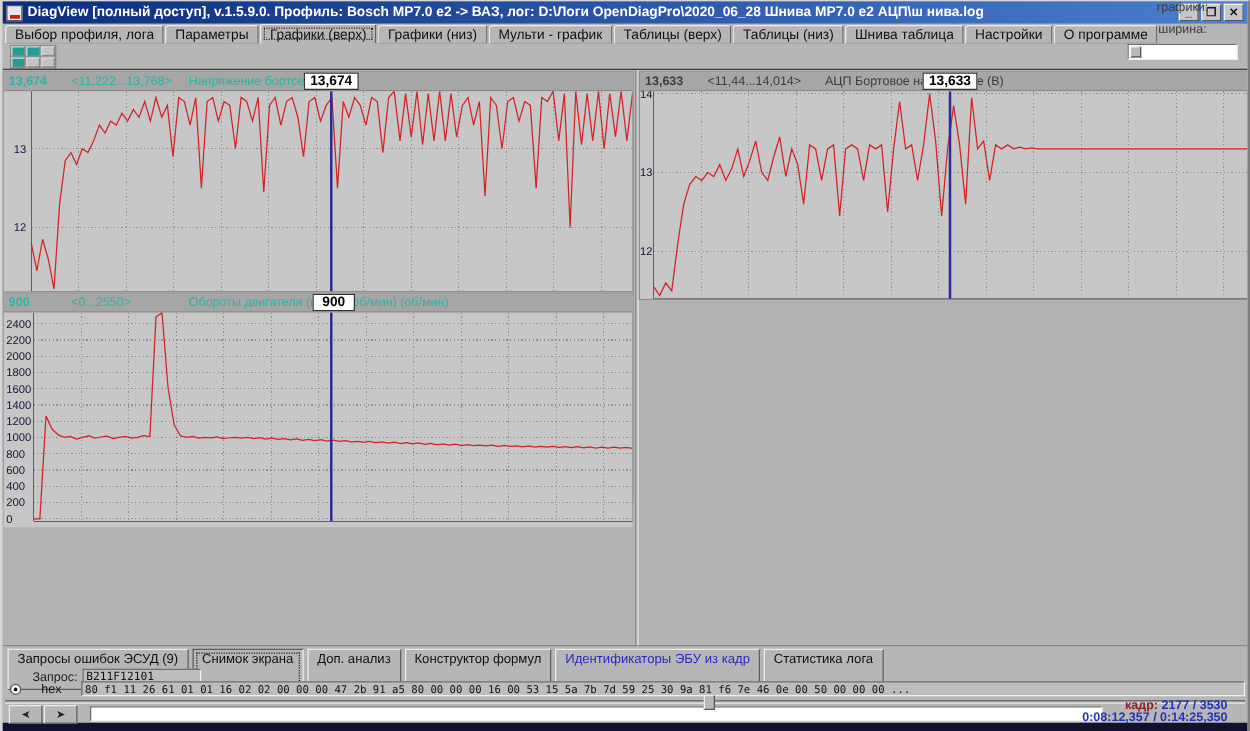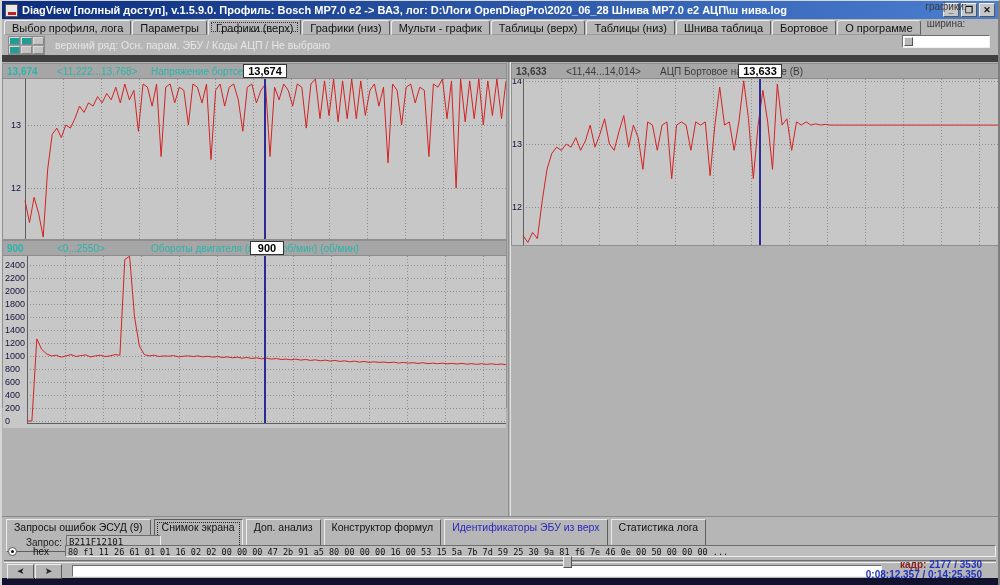--- a/index.html
+++ b/index.html
@@ -31,21 +31,21 @@
   .gridsel{display:grid;grid-template-columns:repeat(3,11px);grid-template-rows:repeat(2,8px);
            gap:1px;background:#9a9a9a;border:1px solid #8a8a8a;margin-right:10px;}
   .gcell{background:#c3c3c3;border:1px solid #d9d9d9;border-right-color:#868686;border-bottom-color:#868686;}
   .gcell.on{background:#1f9e96;}
   .layouttext{color:#e6e6e6;font-size:10.5px;}
   .toolright{margin-left:auto;display:flex;align-items:center;gap:6px;padding-right:8px;color:#3c3c3c;flex-direction:column;}
   .hslider{width:88px;height:13px;background:#fff;border:1px solid;border-color:#6e6e6e #efefef #efefef #6e6e6e;position:relative;}
   .hthumb{position:absolute;top:1px;width:9px;height:9px;background:#b8b8b8;
           border:1px solid;border-color:#eee #555 #555 #eee;}
   
-  .workspace{position:relative;height:461px;background:#b2b2b2;border-top:7px solid #404040;}
+  .workspace{position:relative;height:461px;background:#b2b2b2;border-top:1px solid #404040;}
   .panel{position:absolute;top:0;height:461px;}
   .vdivider{position:absolute;left:506px;top:0;width:3px;height:461px;background:#b6b6b6;
             border-left:1px solid #8f8f8f;border-right:1px solid #e2e2e2;}
   .graph{position:absolute;border:1px solid #8f8f8f;background:#c7c7c7;}
   .ghdr{height:15px;background:#a6a6a6;border-bottom:1px solid #8c8c8c;display:flex;
         align-items:center;font-size:10px;padding-left:4px;white-space:nowrap;overflow:hidden;}
   .gcur{min-width:50px;font-weight:bold;}
   .grange{min-width:94px;}
   .gval{position:absolute;top:0;height:14px;background:#fff;border:1px solid #333;
         font-size:11px;font-weight:bold;color:#000;text-align:center;line-height:13px;z-index:3;}
@@ -100,34 +100,33 @@
 
   <div class="tabbar">
       <div class="tab">Выбор профиля, лога</div>
       <div class="tab">Параметры</div>
       <div class="tab active">Графики (верх)</div>
       <div class="tab">Графики (низ)</div>
       <div class="tab">Мульти - график</div>
       <div class="tab">Таблицы (верх)</div>
       <div class="tab">Таблицы (низ)</div>
       <div class="tab">Шнива таблица</div>
-      <div class="tab">Бортовое</div>
+      <div class="tab">Настройки</div>
       <div class="tab">О программе</div>
     </div>
 
   <div class="toolbar">
     <span class="gridsel">
         <span class="gcell on"></span>
         <span class="gcell on"></span>
         <span class="gcell"></span>
         <span class="gcell on"></span>
         <span class="gcell"></span>
         <span class="gcell"></span>
       </span>
-    <span class="layouttext">верхний ряд: Осн. парам. ЭБУ / Коды АЦП / Не выбрано</span>
     <span class="toolright">
       <span>графики:</span>
       <span>ширина:</span>
       <span class="hslider">
           <span class="hthumb" style="left:1px"></span>
         </span>
       <span style="width:26px"></span>
       <span>высота:</span>
       <span class="hslider">
           <span class="hthumb" style="right:1px"></span>
@@ -262,21 +261,21 @@
         </div>
       </div>
   </div>
 
   <div class="bottombar">
     <div class="btabs">
         <div class="btab">Запросы ошибок ЭСУД (9)</div>
         <div class="btab active">Снимок экрана</div>
         <div class="btab">Доп. анализ</div>
         <div class="btab">Конструктор формул</div>
-        <div class="btab accent">Идентификаторы ЭБУ из верх</div>
+        <div class="btab accent">Идентификаторы ЭБУ из кадр</div>
         <div class="btab">Статистика лога</div>
       </div>
     <span class="qlabel">Запрос:</span>
     <span class="qfield">B211F12101</span>
     <span class="radios">
       <span class="radio sel"></span>
       <span>hex</span>
       <span class="radio"></span>
       <span>char</span>
     </span>

